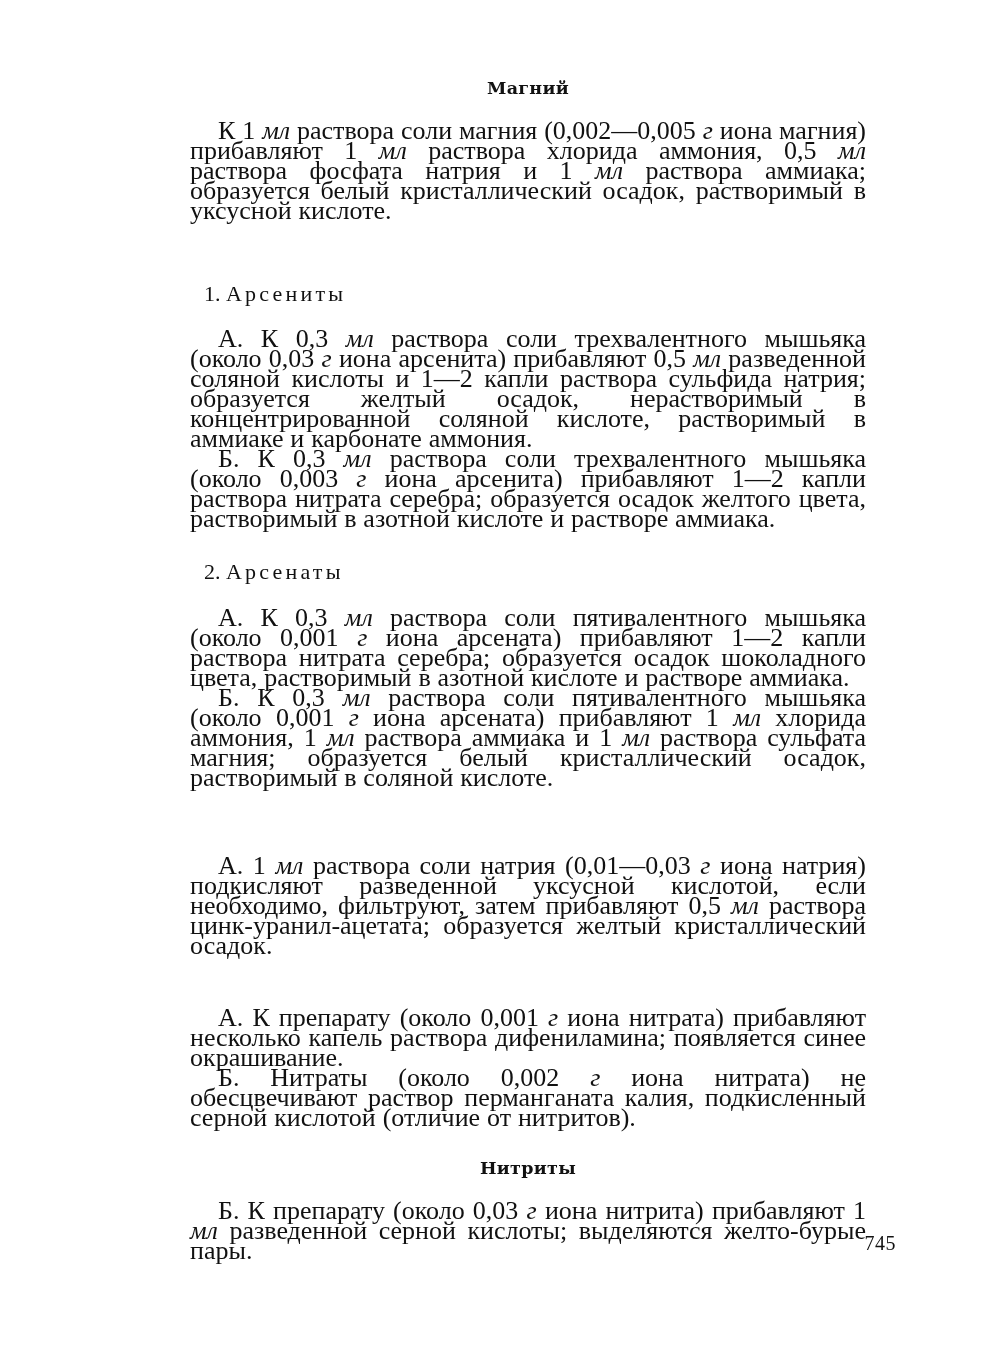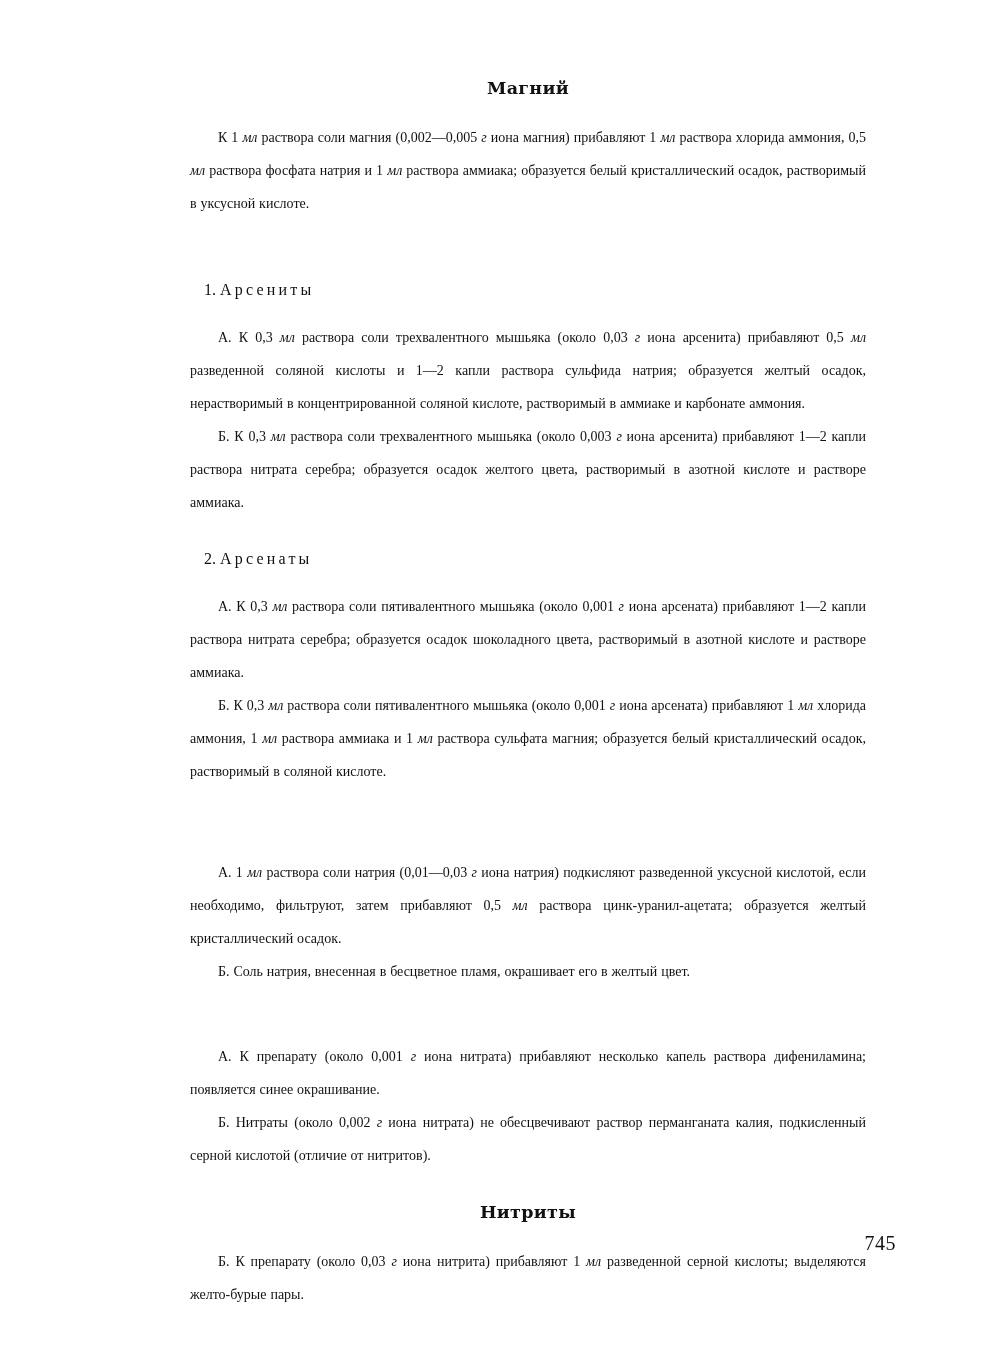--- a/index.html
+++ b/index.html
@@ -37,31 +37,31 @@
     font-size: 17.5px;
     text-align: center;
     margin: 0;
     padding: 0;
     letter-spacing: 0.3px;
     line-height: 1.2;
   }
   h3.sub-heading {
     font-family: "Liberation Serif", "DejaVu Serif", serif;
     font-weight: normal;
-    font-size: 16px;
+    font-size: 22px;
     margin: 0;
     padding: 0 0 0 14px;
     line-height: 1.2;
   }
   h3.sub-heading .spaced {
     letter-spacing: 3.2px;
   }
   p.para {
-    font-size: 14px;
-    line-height: 33px;
+    font-size: 26px;
+    line-height: 20px;
     margin: 0;
     padding: 0;
     text-align: justify;
     text-indent: 28px;
     text-justify: inter-word;
     word-spacing: 0.4px;
     -webkit-hyphens: none;
     hyphens: none;
   }
   
@@ -110,21 +110,20 @@
       <span>2.</span><span>&nbsp;</span><span class="spaced">Арсенаты</span>
     </h3>
     <div class="gap-md"></div>
     <p class="para">А. К 0,3 <i class="it">мл</i> раствора соли пятивалентного мышьяка (около 0,001 <i class="it">г</i> иона арсената) прибавляют 1—2 капли раствора нитрата серебра; образуется осадок шоколадного цвета, растворимый в азотной кислоте и растворе аммиака.</p>
     <p class="para">Б. К 0,3 <i class="it">мл</i> раствора соли пятивалентного мышьяка (около 0,001 <i class="it">г</i> иона арсената) прибавляют 1 <i class="it">мл</i> хлорида аммония, 1 <i class="it">мл</i> раствора аммиака и 1 <i class="it">мл</i> раствора сульфата магния; образуется белый кристаллический осадок, растворимый в соляной кислоте.</p>
 
     <div class="gap-xxl"></div>
 
     <div class="gap-md"></div>
     <p class="para">А. 1 <i class="it">мл</i> раствора соли натрия (0,01—0,03 <i class="it">г</i> иона натрия) подкисляют разведенной уксусной кислотой, если необходимо, фильтруют, затем прибавляют 0,5 <i class="it">мл</i> раствора цинк-уранил-ацетата; образуется желтый кристаллический осадок.</p>
-    <p class="para">Б. Соль натрия, внесенная в бесцветное пламя, окрашивает его в желтый цвет.</p>
 
     <div class="gap-lg"></div>
 
     <div class="gap-md"></div>
     <p class="para">А. К препарату (около 0,001 <i class="it">г</i> иона нитрата) прибавляют несколько капель раствора дифениламина; появляется синее окрашивание.</p>
     <p class="para">Б. Нитраты (около 0,002 <i class="it">г</i> иона нитрата) не обесцвечивают раствор перманганата калия, подкисленный серной кислотой (отличие от нитритов).</p>
 
     <div class="gap-lg"></div>
 
     <h2 class="section-heading">Нитриты</h2>

